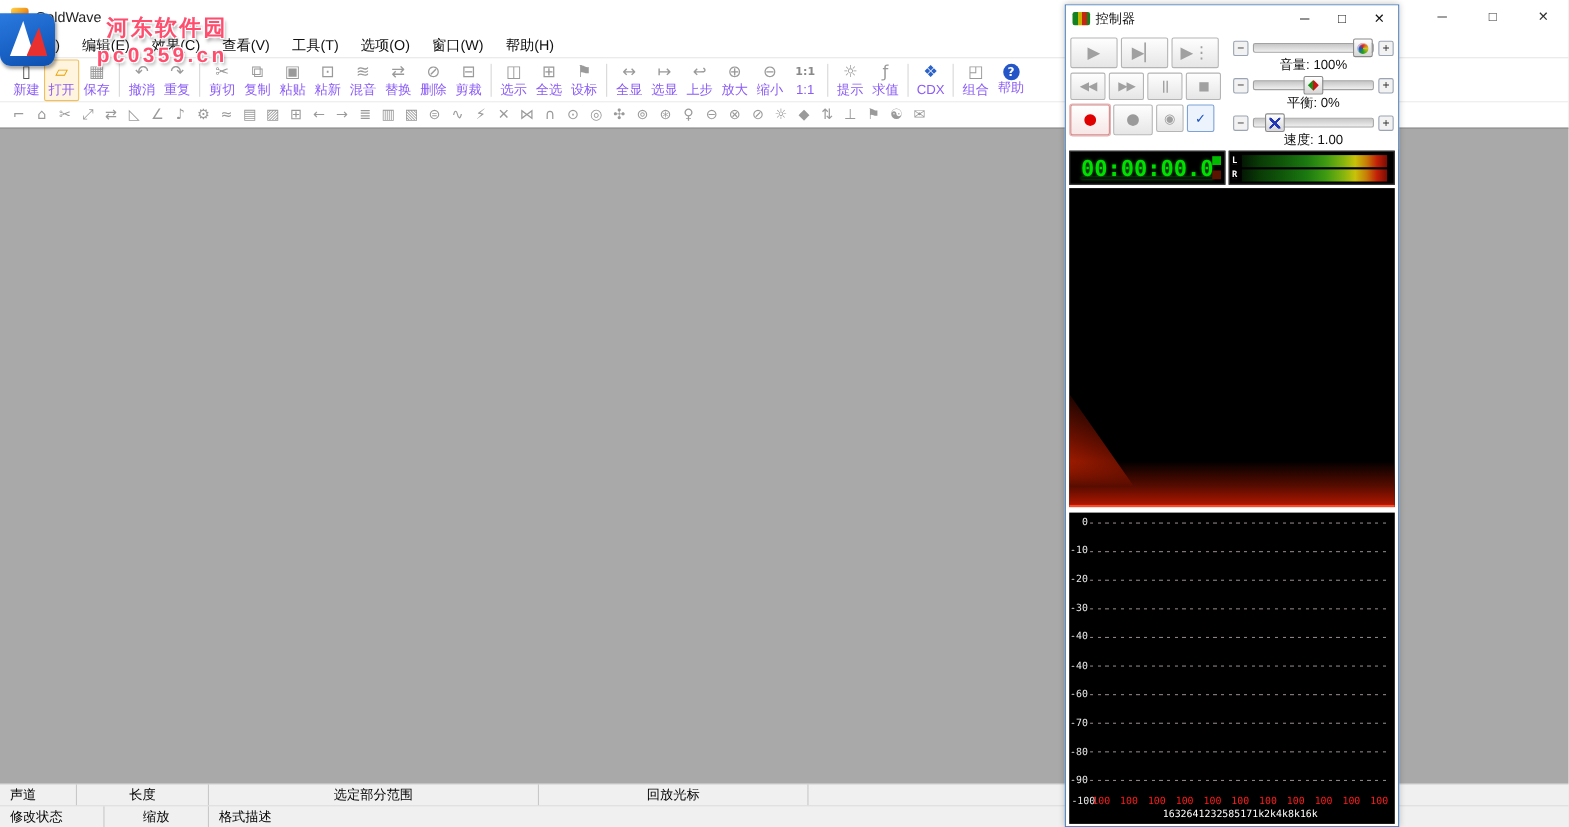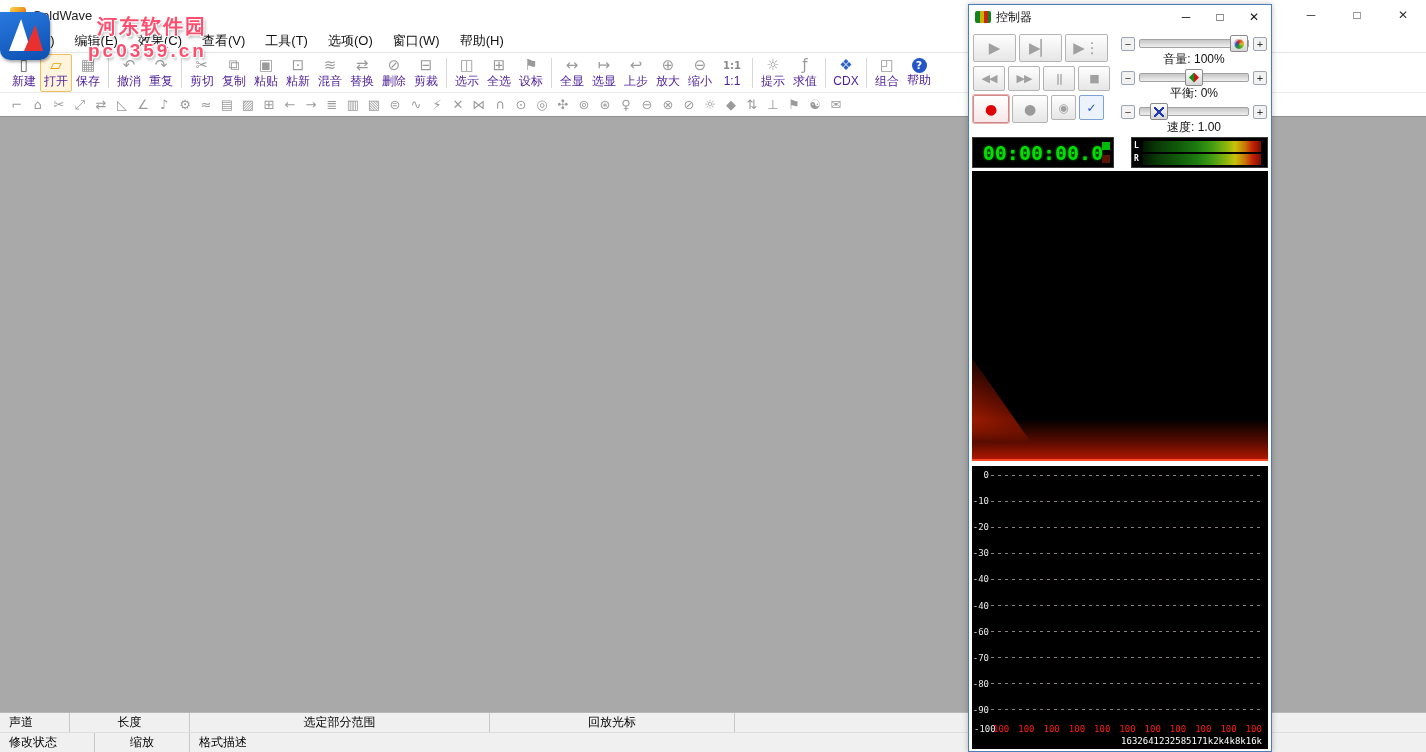--- a/index.html
+++ b/index.html
@@ -18,21 +18,21 @@
   .wc { width:46px; height:30px; display:flex; align-items:center; justify-content:center; font-size:12px; color:#333; cursor:default; }
 
   
   .menubar { height:22px; display:flex; align-items:center; padding-left:2px; background:#fff; }
   .menu-item { padding:2px 10px; font-size:13px; color:#111; }
 
   
   .toolbar { height:40px; display:flex; align-items:center; padding:1px 6px 1px 8px; background:#fff; border-top:1px solid #e6e6e6; }
   .tbtn { width:32px; height:38px; display:flex; flex-direction:column; align-items:center; justify-content:center; border:1px solid transparent; border-radius:2px; }
   .tbtn .ico { font-family:"DejaVu Sans",sans-serif; font-size:15px; line-height:17px; height:17px; color:#9a9a9a; text-align:center; }
-  .tbtn .lbl { font-size:12px; line-height:14px; color:#4c1d95; white-space:nowrap; }
+  .tbtn .lbl { font-size:12px; line-height:14px; color:#8b5cf6; white-space:nowrap; }
   .tbtn.en .ico { color:#555; }
   .tbtn.open { background:#fff4dd; border-color:#f0c060; }
   .tbtn.open .ico { color:#e8a000; }
   .tbtn.txtico .ico { font-size:10px; font-weight:bold; color:#8a8a8a; }
   .tbtn.cdx .ico { color:#2a62c8; }
   .tbtn.help .ico { background:#2456c8; color:#fff; border-radius:50%; width:15px; height:15px; line-height:15px; font-size:11px; font-weight:bold; }
   .tb-sep { width:1px; height:30px; background:#d8d8d8; margin:0 4px; align-self:center; }
 
   
   .toolbar2 { height:24px; display:flex; align-items:center; padding:0 6px 0 10px; gap:7px; background:#fff; border-top:1px solid #ececec; }
@@ -93,21 +93,21 @@
     display:flex; align-items:center; justify-content:center; }
   .ki { width:10px; height:10px; }
   .h-ball .ki { border-radius:50%; background:conic-gradient(#d82020,#d8c020,#20a020,#2050c8,#d82020); box-shadow:inset 1px 1px 1px rgba(255,255,255,.7); }
   .h-diamond .ki { background:linear-gradient(90deg,#149014 50%,#c81414 50%); clip-path:polygon(50% 0,100% 50%,50% 100%,0 50%); }
   .h-x .ki { background:
       linear-gradient(45deg,transparent 42%,#2238b8 42%,#2238b8 58%,transparent 58%),
       linear-gradient(135deg,transparent 42%,#2238b8 42%,#2238b8 58%,transparent 58%); }
   .pos92 .s-knob { left:92%; } .pos50 .s-knob { left:50%; } .pos18 .s-knob { left:18%; }
   .s-label { text-align:center; font-size:12px; color:#111; height:15px; line-height:15px; }
 
-  .c-mid { flex:0 0 auto; display:flex; gap:17px; padding:1px 3px 0 3px; height:32px; }
+  .c-mid { flex:0 0 auto; display:flex; gap:3px; padding:1px 3px 0 3px; height:32px;text-decoration:underline; }
   .time-box { width:142px; height:31px; background:#000; border:1px solid #3a3a3a; position:relative;
     display:flex; align-items:center; justify-content:center;
     font-family:"DejaVu Sans Mono",monospace; font-weight:bold; font-size:20px; color:#00e000;
     text-shadow:0 0 3px rgba(0,224,0,.6); letter-spacing:0px; }
   .sq { position:absolute; right:3px; width:8px; height:8px; }
   .sq-g { top:4px; background:#00bb00; }
   .sq-r { bottom:4px; background:#5a1400; }
   .meter-box { flex:1; height:31px; background:#000; border:1px solid #3a3a3a; padding:2px 6px 2px 2px; display:flex; flex-direction:column; justify-content:space-between; }
   .m-row { display:flex; align-items:center; height:12px; }
   .m-ch { width:9px; color:#fff; font-size:8px; font-weight:bold; line-height:10px; font-family:"DejaVu Sans Mono",monospace; }
@@ -124,21 +124,21 @@
 
   .c-spec { flex:1; margin:5px 3px 2px 3px; background:#000; position:relative; }
   .spec-rows { position:absolute; top:4px; left:0; right:5px; bottom:34px; display:flex; flex-direction:column; justify-content:space-between; }
   .spec-row { display:flex; align-items:center; height:10px; }
   .spec-db { width:19px; text-align:right; padding-right:2px; color:#e8e8e8; font-size:9px; font-family:"DejaVu Sans Mono",monospace; }
   .spec-line { flex:1; height:1px;
     background-image:repeating-linear-gradient(90deg,rgba(255,235,235,.55) 0 3px,transparent 3px 7px); }
   .floor-lbl { position:absolute; left:2px; bottom:15px; color:#e8e8e8; font-size:9px; font-family:"DejaVu Sans Mono",monospace; }
   .lv-row { position:absolute; left:21px; right:6px; bottom:15px; display:flex; justify-content:space-between; }
   .lv { color:#ff1a1a; font-size:9px; font-family:"DejaVu Sans Mono",monospace; }
-  .freq-row { position:absolute; left:21px; right:6px; bottom:3px; display:flex; justify-content:flex-end; }
+  .freq-row { position:absolute; left:21px; right:6px; bottom:3px; display:flex; justify-content:center; }
   .fq { color:#ffffff; font-size:9px; font-family:"DejaVu Sans Mono",monospace; }
 </style>
 </head>
 <body>
 
 <div class="screen">
 
   <div class="titlebar">
     <span class="app-icon"></span>
     <span class="app-title">GoldWave</span>

